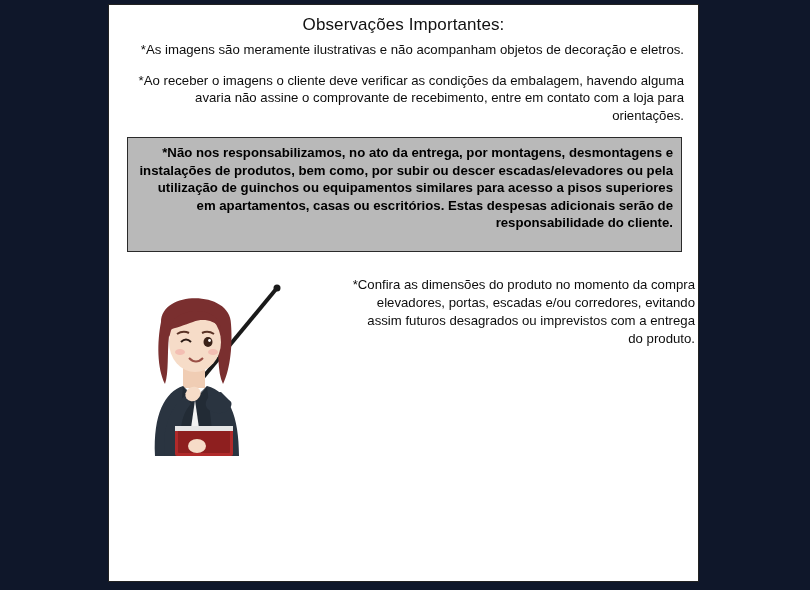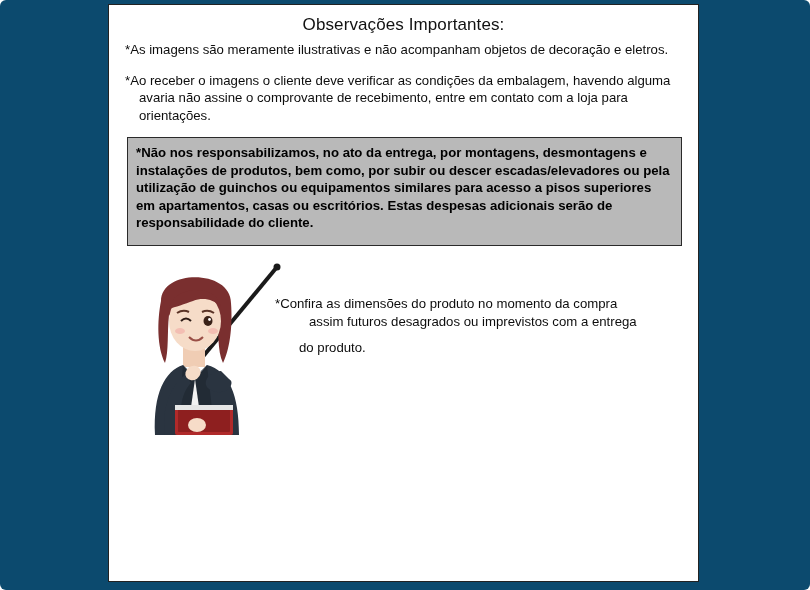--- a/index.html
+++ b/index.html
@@ -11,22 +11,21 @@
     width: 810px;
     height: 590px;
     font-family: "Liberation Sans", sans-serif;
     color: #000000;
     overflow: hidden;
   }
   .page {
     position: relative;
     width: 810px;
     height: 590px;
-    background: #0c4a6e;
-    border-radius: 6px;
+    background: #0f172a;
   }
   .panel {
     position: absolute;
     left: 108px;
     top: 4px;
     width: 591px;
     height: 578px;
     border: 1px solid #222222;
     box-sizing: border-box;
     background: #ffffff;
@@ -34,61 +33,62 @@
   .title {
     text-align: center;
     font-size: 17px;
     color: #111111;
     margin-top: 10px;
     margin-bottom: 6px;
     letter-spacing: 0.1px;
   }
   .notes {
     padding: 0 14px 0 16px;
+    text-align: right;
   }
   .note {
     font-size: 13.2px;
     line-height: 17.5px;
     margin: 0 0 13px 0;
     text-indent: 0;
     color: #0d0d0d;
   }
   .note.hang {
     padding-left: 14px;
     text-indent: -14px;
   }
   .highlight {
-    margin: 2px 2px 3px 2px;
+    margin: 2px 2px 18px 2px;
     background: #b9b9b9;
     border: 1px solid #2a2a2a;
     box-sizing: border-box;
-    padding: 6px 8px 13px 8px;
+    padding: 6px 8px 19px 8px;
     font-weight: bold;
     font-size: 13.2px;
     line-height: 17.6px;
     color: #000000;
   }
   .bottom {
     position: relative;
     height: 186px;
   }
   .bottom-text {
     position: absolute;
     left: 150px;
     top: 6px;
     width: 420px;
     font-size: 13.2px;
     line-height: 18px;
     color: #0d0d0d;
   }
-  .bottom-text .l1 { display: block; margin-top: 40px; }
+  .bottom-text .l1 { display: block; }
   .bottom-text .l2 { display: block; padding-left: 12px; }
   .bottom-text .l3 { display: block; padding-left: 24px; }
   .bottom-text .l4 { display: block; padding-left: 34px; }
-  .bottom-text .l5 { display: block; padding-left: 24px; margin-top: 8px; }
+  .bottom-text .l5 { display: block; padding-left: 24px; }
 
   
   .illus {
     position: absolute;
     left: 0px;
     top: 10px;
     width: 180px;
     height: 176px;
   }
 </style>
@@ -151,20 +151,21 @@
               <rect x="53" y="149" width="52" height="24" rx="1" fill="#8e1f1f"></rect>
               <rect x="50" y="146" width="58" height="5" fill="#e6e6e6"></rect>
             </g>
 
             <ellipse cx="72" cy="166" rx="9" ry="7" fill="#f6dcc8"></ellipse>
           </svg>
         </div>
 
         <div class="bottom-text">
           <span class="l1">*Confira as dimensões do produto no momento da compra</span>
+          <span class="l3">elevadores, portas, escadas e/ou corredores, evitando</span>
           <span class="l4">assim futuros desagrados ou imprevistos com a entrega</span>
           <span class="l5">do produto.</span>
         </div>
 
       </div>
     </div>
   </div>
 </div>
 
 </body></html>

